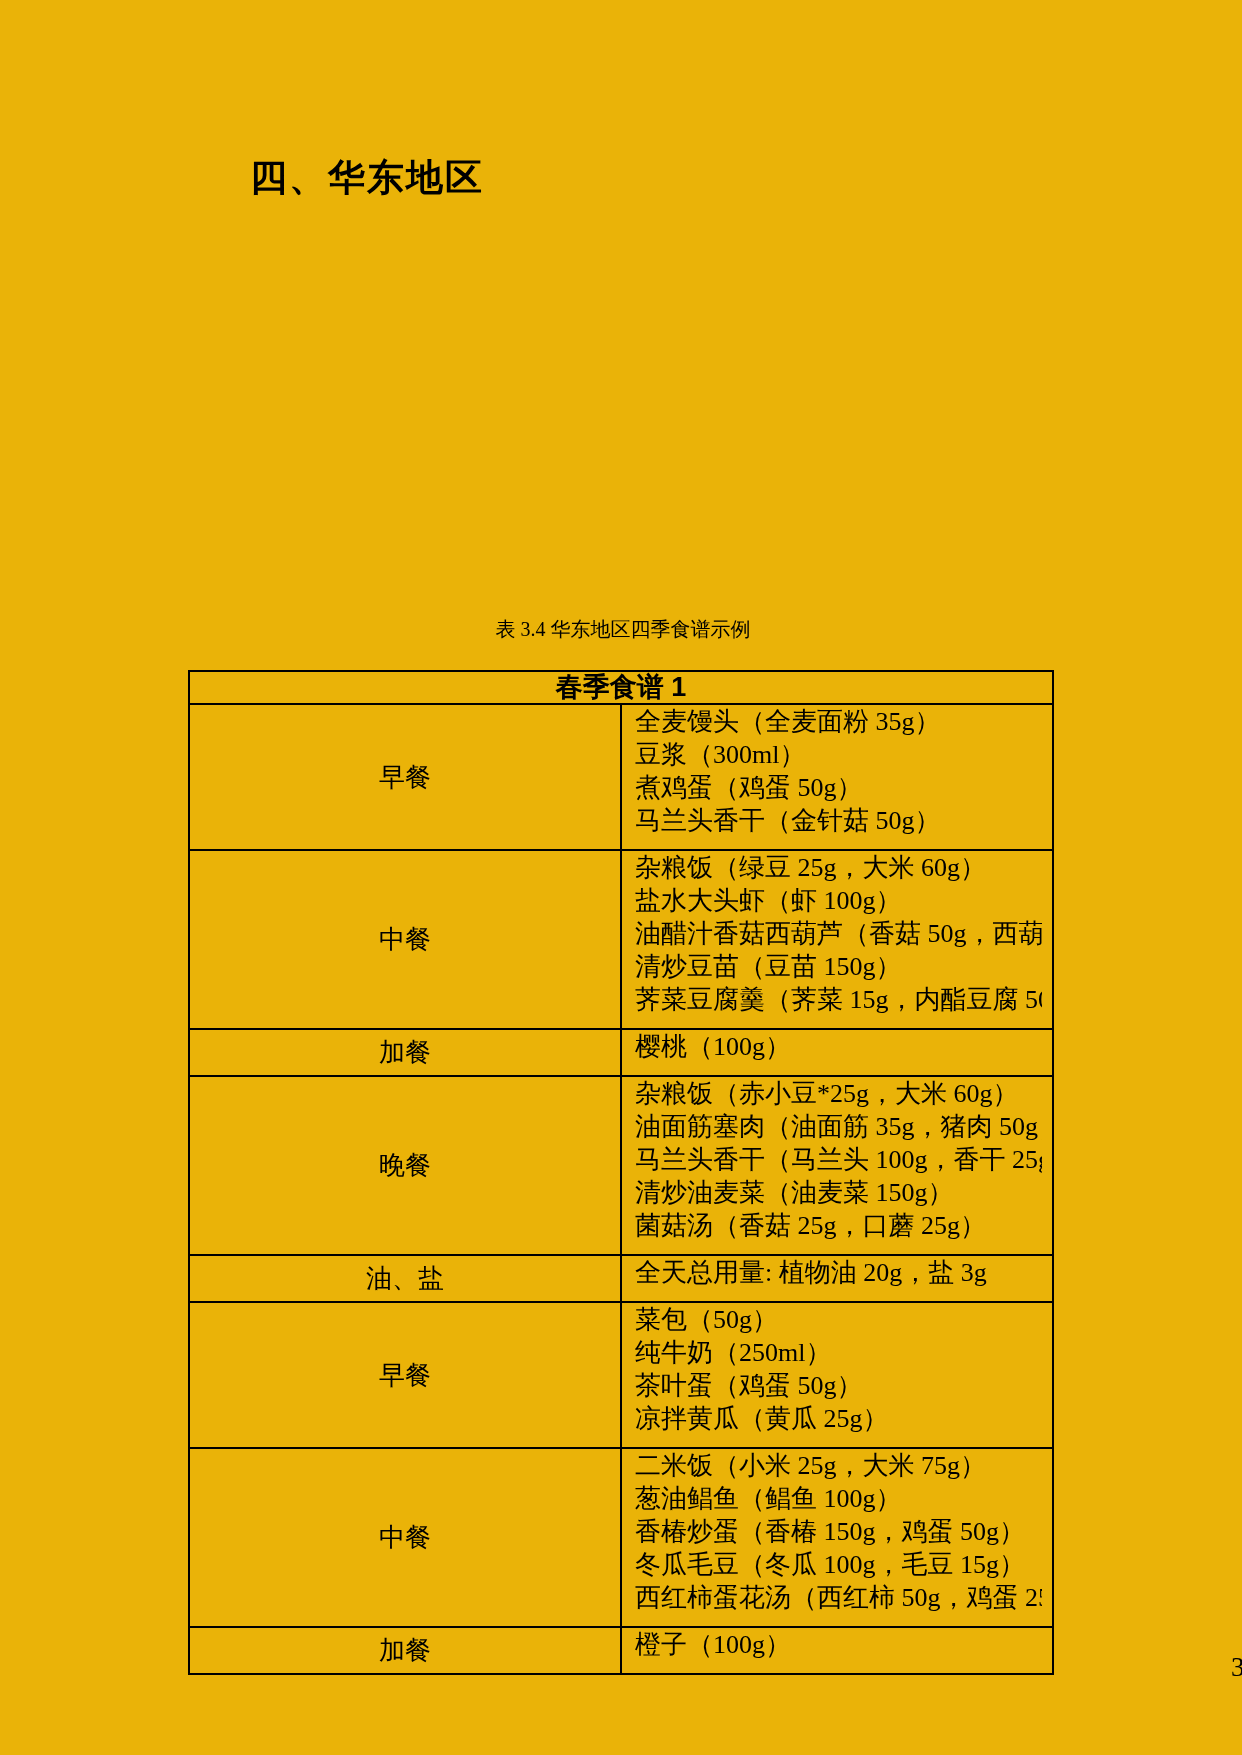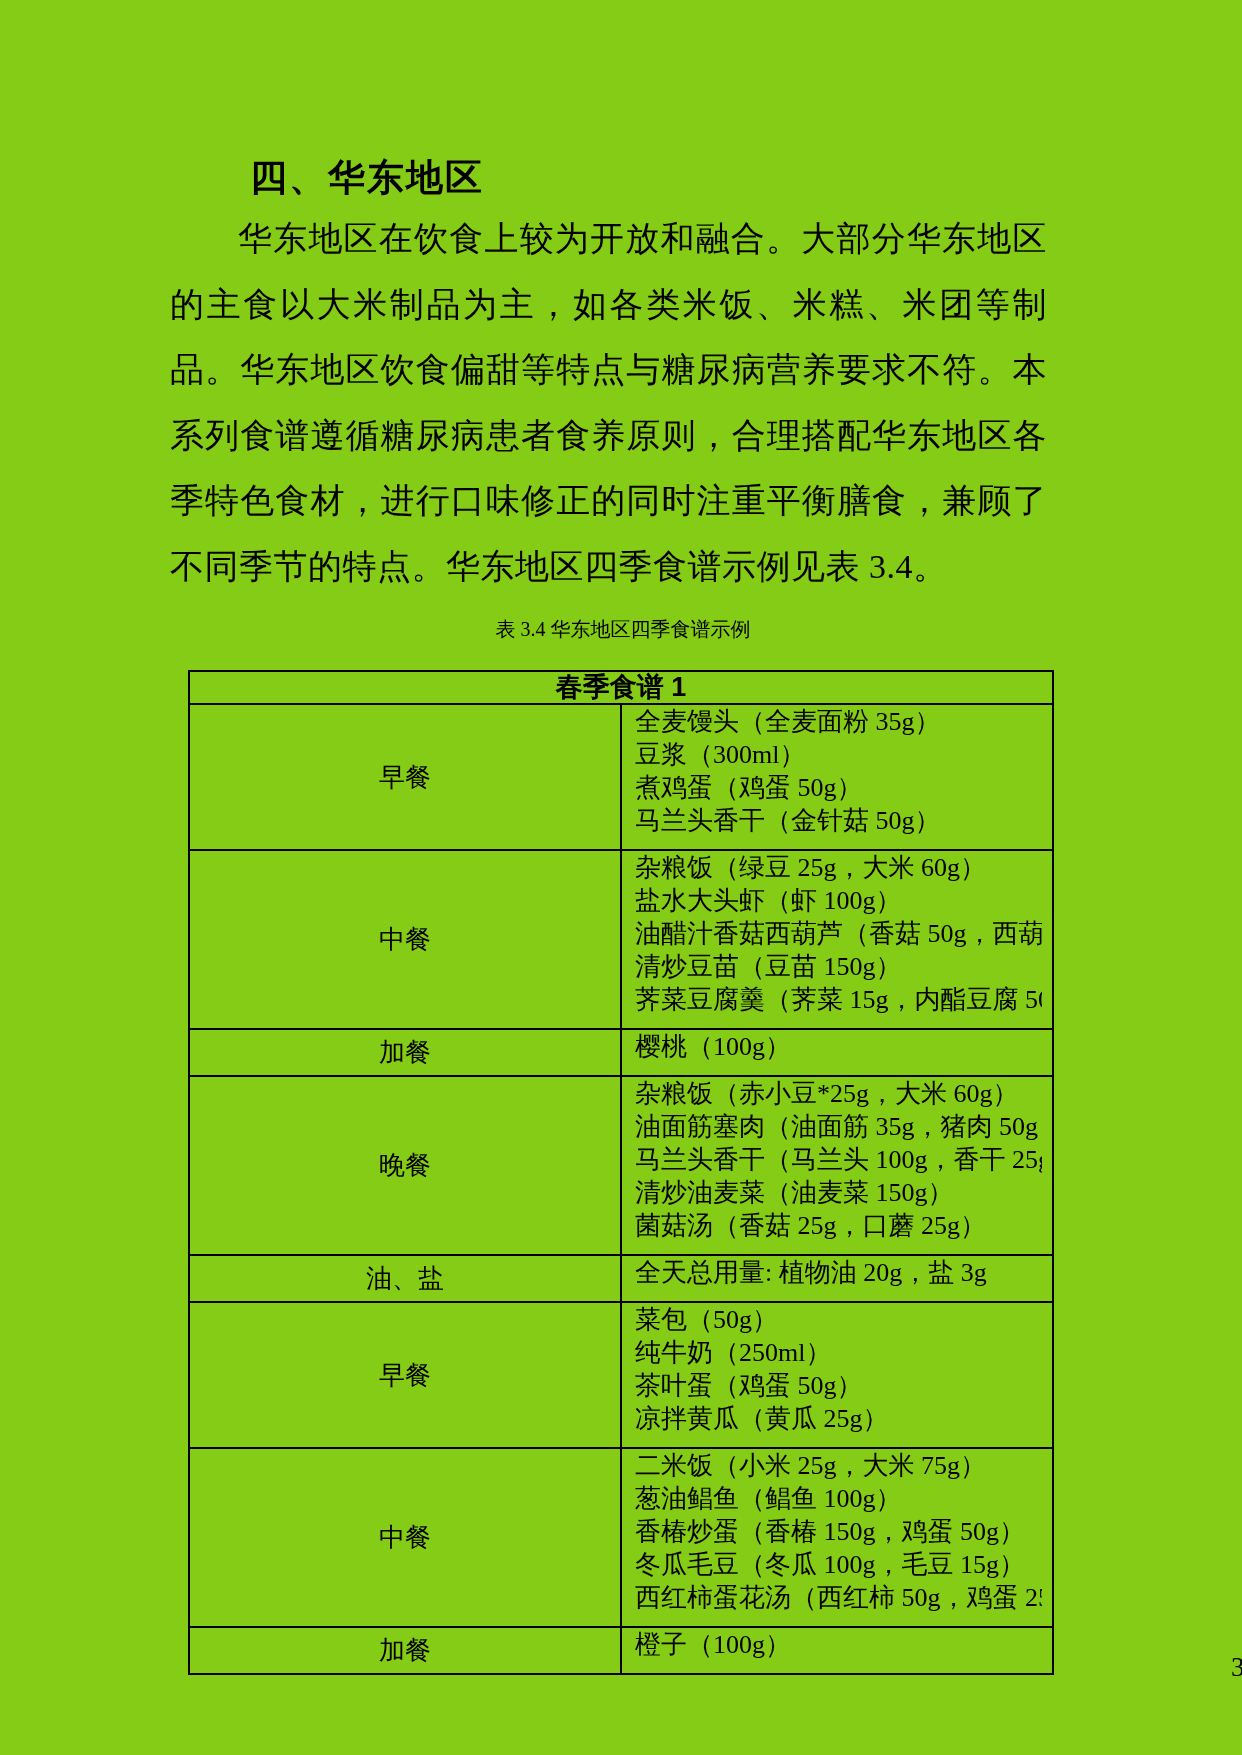--- a/index.html
+++ b/index.html
@@ -5,21 +5,21 @@
   html, body { margin: 0; padding: 0; }
   body {
     width: 1242px;
     height: 1755px;
     background: #ffffff;
     color: #000000;
     position: relative;
     font-family: "Liberation Serif", "DejaVu Serif", serif;
     overflow: hidden;
   }
-  .page { position: absolute; inset: 0; background: #84cc16; }
+  .page { position: absolute; inset: 0; background: #eab308; }
 
   .heading {
     position: absolute;
     top: 156px;
     left: 250px;
     margin: 0;
     font-family: "Liberation Sans", "DejaVu Sans", sans-serif;
     font-weight: bold;
     font-size: 37px;
     line-height: 44px;
@@ -102,21 +102,20 @@
     margin: 16px;
   }
 </style>
 </head>
 <body>
 
 <div class="page">
 
   <h2 class="heading">四、华东地区</h2>
 
-  <p class="paragraph">华东地区在饮食上较为开放和融合。大部分华东地区的主食以大米制品为主，如各类米饭、米糕、米团等制品。华东地区饮食偏甜等特点与糖尿病营养要求不符。本系列食谱遵循糖尿病患者食养原则，合理搭配华东地区各季特色食材，进行口味修正的同时注重平衡膳食，兼顾了不同季节的特点。华东地区四季食谱示例见表 3.4。</p>
 
   <p class="table-caption">表 3.4 华东地区四季食谱示例</p>
 
   <table class="recipe-table">
     <tbody id="recipe-tbody">
         <tr>
           <td colspan="2" class="section-title-cell">春季食谱 1</td>
         </tr>
         <tr>
           <td class="label-cell">早餐</td>

